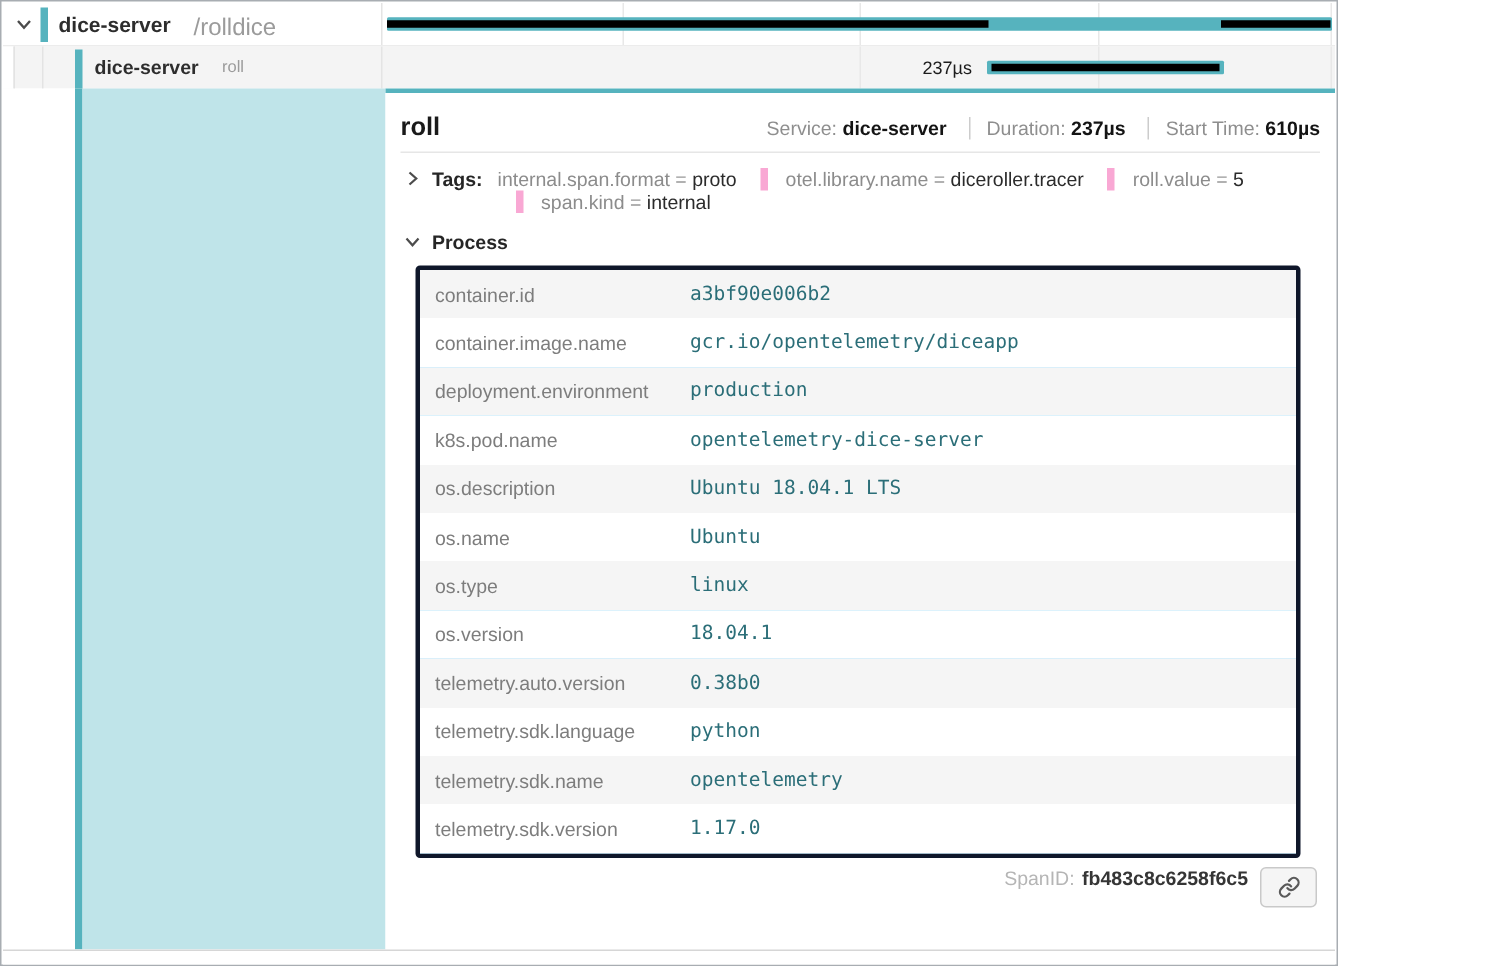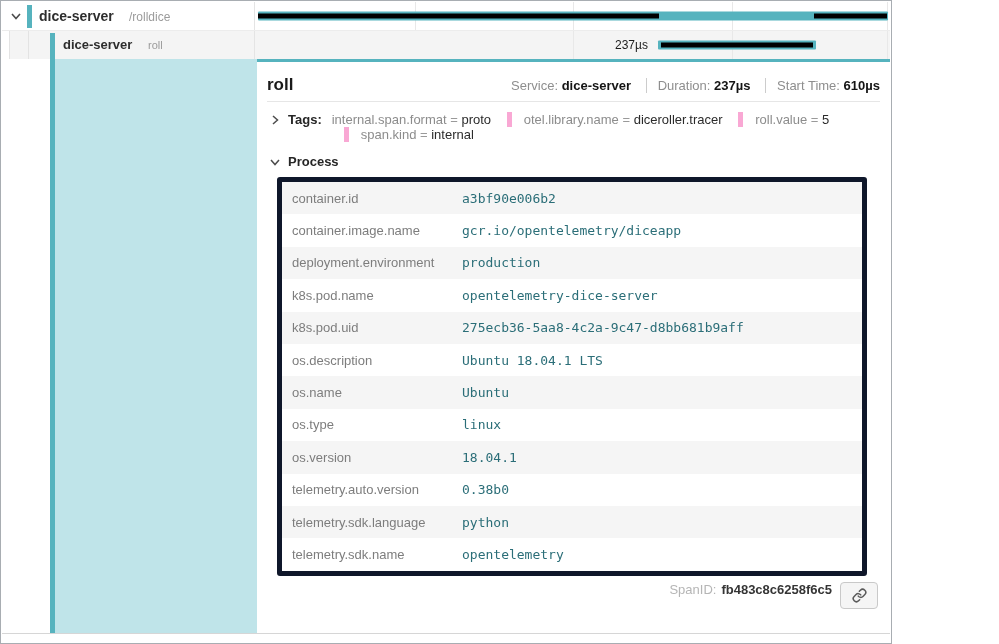--- a/index.html
+++ b/index.html
@@ -24,21 +24,21 @@
 
   .chev { position:absolute; width:14px; height:14px; top:7px; left:7px; cursor:pointer; }
   .chev svg { display:block; }
 
   .color-strip { position:absolute; background:#56b3be; }
   .row-1 .color-strip { left:25px; top:3px; width:5px; height:23px; }
   .row-2 .color-strip { left:48px; top:2px; width:5px; height:26px; }
 
   .svc-name { font-weight:bold; color:#2d2d2d; }
   .row-1 .svc-name { position:absolute; left:37px; top:6px; font-size:14px; }
-  .row-1 .op-name  { position:absolute; left:127px; top:8px; font-size:12px; color:#9b9b9b; }
+  .row-1 .op-name  { position:absolute; left:127px; top:8px; font-size:16px; color:#9b9b9b; }
   .row-2 .svc-name { position:absolute; left:61px; top:6px; font-size:13px; }
   .row-2 .op-name  { position:absolute; left:146px; top:8px; font-size:11px; color:#9b9b9b; }
 
   .span-bar { position:absolute; top:50%; transform:translateY(-50%); height:9px; background:#56b3be; border-radius:1px; }
   .row-1 .span-bar { left:2px; right:2px; }
   .row-2 .span-bar { left:63.4%; width:24.9%; }
   .cp-seg { position:absolute; top:2px; height:5px; background:#000; }
   .cp-1 { left:0; width:63.6%; }
   .cp-2 { left:88.3%; right:1px; }
   .cp-child { left:3px; right:3px; }
@@ -69,21 +69,21 @@
   .process-line { padding:10px 0 8px 0; }
   .acc-chev { width:12px; height:12px; margin:0 7px 0 2px; flex:0 0 auto; }
   .acc-label { font-size:13px; font-weight:bold; color:#262626; margin-right:10px; }
   .tag-list { font-size:13px; }
   .tag-key { color:#8c8c8c; }
   .tag-key::after { content:" = "; color:#9a9a9a; }
   .tag-val { color:#2b2b2b; }
   .tag-item + .tag-item { border-left:5px solid #f9a8d4; margin-left:12px; padding-left:12px; }
 
   
-  .ptable { margin-left:10px; margin-right:13px; border:5px solid #0f172a; border-radius:3px; background:#7dd3fc; }
+  .ptable { margin-left:10px; margin-right:13px; border:3px solid #0f172a; border-radius:3px; background:#7dd3fc; }
   .prow { display:flex; align-items:center; height:32.4px; background:#fff; }
   .prow:nth-child(odd) { background:#f5f5f5; }
   .pkey { width:180px; padding-left:10px; font-size:13px; color:#7d7d7d; flex:0 0 auto; }
   .pval { font-family:"DejaVu Sans Mono", monospace; font-size:13px; color:#2b6e78; }
 
   
   .detail-footer { display:flex; justify-content:flex-end; align-items:flex-start; padding:6px 2px 0 0; }
   .spanid-label { font-size:13px; color:#b5b5b5; }
   .spanid-value { font-size:13px; font-weight:bold; color:#353535; margin:0 8px 0 5px; }
   .link-btn { width:38px; height:27px; display:inline-flex; align-items:center; justify-content:center;
@@ -204,24 +204,20 @@
           <div class="prow">
             <div class="pkey">deployment.environment</div>
             <div class="pval">production</div>
           </div>
 
           <div class="prow">
             <div class="pkey">k8s.pod.name</div>
             <div class="pval">opentelemetry-dice-server</div>
           </div>
 
-          <div class="prow">
-            <div class="pkey">k8s.pod.uid</div>
-            <div class="pval">275ecb36-5aa8-4c2a-9c47-d8bb681b9aff</div>
-          </div>
 
           <div class="prow">
             <div class="pkey">os.description</div>
             <div class="pval">Ubuntu 18.04.1 LTS</div>
           </div>
 
           <div class="prow">
             <div class="pkey">os.name</div>
             <div class="pval">Ubuntu</div>
           </div>
@@ -244,20 +240,24 @@
           <div class="prow">
             <div class="pkey">telemetry.sdk.language</div>
             <div class="pval">python</div>
           </div>
 
           <div class="prow">
             <div class="pkey">telemetry.sdk.name</div>
             <div class="pval">opentelemetry</div>
           </div>
 
+          <div class="prow">
+            <div class="pkey">telemetry.sdk.version</div>
+            <div class="pval">1.17.0</div>
+          </div>
         </div>
 
       <div class="detail-footer">
         <span class="spanid-label">SpanID:</span>
         <span class="spanid-value">fb483c8c6258f6c5</span>
         <span class="link-btn">
           <svg width="15" height="15" viewBox="0 0 24 24" fill="none" stroke="#5a5a5a" stroke-width="2.4" stroke-linecap="round" stroke-linejoin="round">
             <path d="M10 13a5 5 0 0 0 7.54.54l3-3a5 5 0 0 0-7.07-7.07l-1.72 1.71"></path>
             <path d="M14 11a5 5 0 0 0-7.54-.54l-3 3a5 5 0 0 0 7.07 7.07l1.71-1.71"></path>
           </svg>

